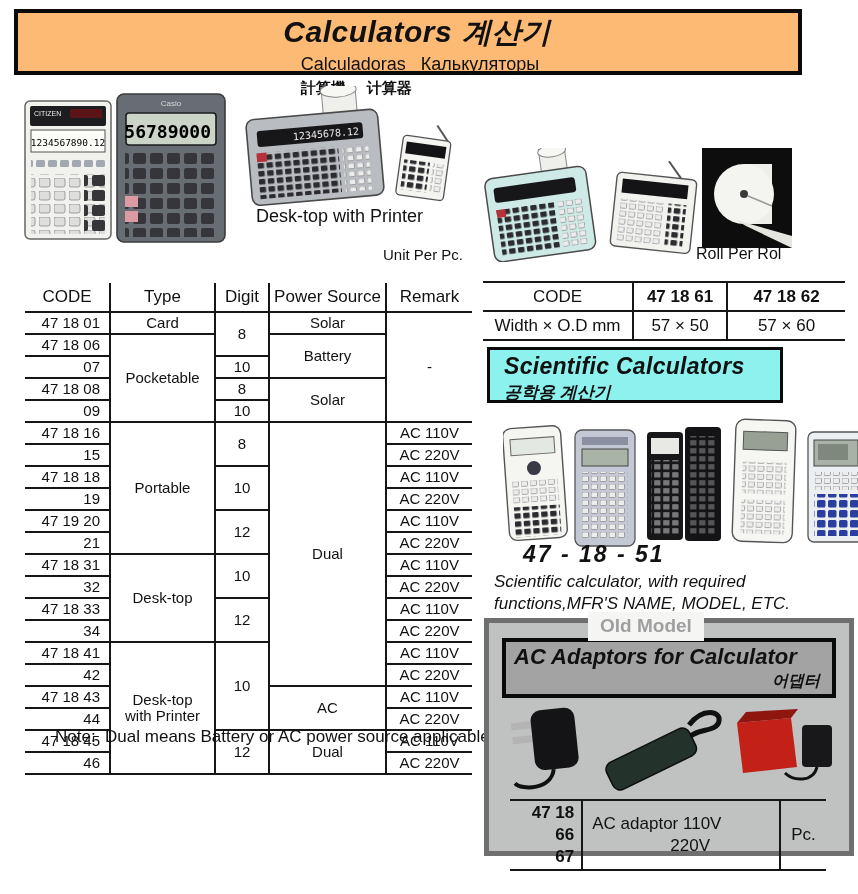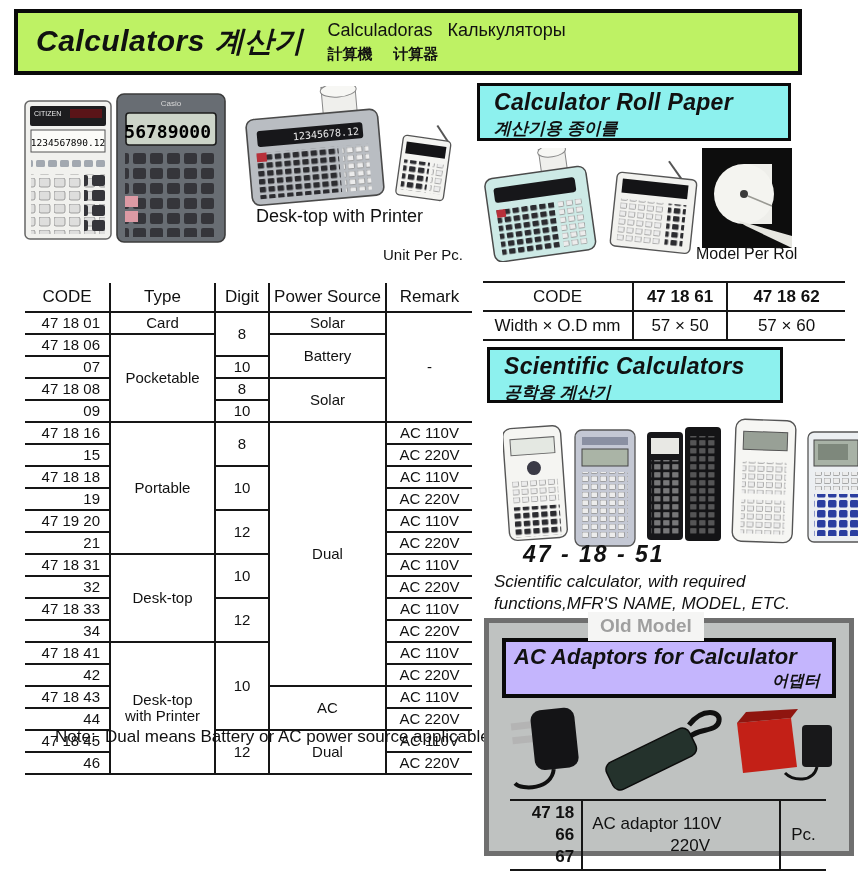--- a/index.html
+++ b/index.html
@@ -2,22 +2,22 @@
 <html><head>
 <meta charset="utf-8">
 <style>
   html,body{margin:0;padding:0;background:#ffffff;}
   #canvas{position:relative;width:858px;height:894px;background:#ffffff;overflow:hidden;
           font-family:"Liberation Sans",sans-serif;color:#111;}
   .abs{position:absolute;}
   .pre{white-space:pre;}
 
   
-  .banner{left:14px;top:9px;width:780px;height:58px;background:#bef264;border:4px solid #0a0a0a;
-          display:flex;align-items:center;}
+  .banner{left:14px;top:9px;width:780px;height:58px;background:#fdba74;border:4px solid #0a0a0a;
+          display:flex;align-items:center;flex-direction:column;}
   .banner-title{font-size:30px;font-weight:bold;font-style:italic;margin-left:18px;letter-spacing:.5px;}
   .banner-title .ko{font-weight:bold;font-style:italic;font-size:29px;margin-left:10px;}
   .banner-sub{margin-left:24px;line-height:23px;}
   .banner-sub .l1{font-size:18px;}
   .banner-sub .l2{font-size:15px;font-weight:bold;}
 
   
   .secbox{background:#8df1ee;border:3px solid #0a0a0a;padding:3px 10px 4px 14px;}
   .secbox .en{font-size:23px;font-weight:bold;font-style:italic;letter-spacing:.3px;}
   .secbox .ko{font-size:17px;font-style:italic;font-weight:bold;margin-top:1px;}
@@ -45,21 +45,21 @@
   .rolltable td:first-child{border-left:none;}
   .rolltable td:last-child{border-right:none;}
   .rolltable .b{font-weight:bold;}
 
   
   .sci-code{left:523px;top:541px;font-size:23px;font-weight:bold;font-style:italic;letter-spacing:2px;}
   .sci-desc{left:494px;top:571px;font-size:17px;font-style:italic;line-height:22px;}
 
   
   .acpanel{left:484px;top:618px;width:360px;height:228px;background:#bfc2c1;border:5px solid #6f6f6f;}
-  .acheader{position:absolute;left:13px;top:15px;width:306px;height:50px;background:#c4b5fd;
+  .acheader{position:absolute;left:13px;top:15px;width:306px;height:50px;background:#a3a3a3;
             border:4px solid #0a0a0a;padding:2px 12px 0 8px;}
   .acheader .en{font-size:22px;font-weight:bold;font-style:italic;white-space:nowrap;}
   .acheader .ko{font-size:16px;font-style:italic;font-weight:bold;text-align:right;margin-top:1px;}
   .badge{left:588px;top:612px;background:#f5f5f4;color:#9f9f9f;font-weight:bold;font-size:19px;
          padding:3px 12px 4px 12px;z-index:5;}
   .actable{position:absolute;left:21px;top:176px;width:316px;}
   .actable td{border-top:2px solid #161616;border-bottom:2px solid #161616;border-left:2px solid #161616;
               font-size:17px;height:46px;vertical-align:middle;}
   .actable td:first-child{border-left:none;}
   .ac-code{width:66px;text-align:right;font-weight:bold;padding-right:7px;line-height:22px;}
@@ -273,24 +273,20 @@
           <td class="k-r">AC 110V</td>
         </tr>
         <tr>
           <td class="k-c">46</td>
           <td class="k-r">AC 220V</td>
         </tr>
       </tbody>
   </table>
   <div class="abs note pre">Note:  Dual means Battery or AC power source applicable.</div>
 
-  <div class="abs secbox" style="left:477px;top:83px;width:284px;height:45px">
-    <div class="en">Calculator Roll Paper</div>
-    <div class="ko">계산기용 종이를</div>
-  </div>
 
   <svg class="abs" style="left:476px;top:148px" width="128" height="114">
     <g transform="rotate(-8,64,57)">
       <rect x="70" y="2" width="26" height="28" fill="#efefec" stroke="#888"></rect>
       <ellipse cx="83" cy="5" rx="14" ry="6" fill="#f7f7f4" stroke="#888"></ellipse>
       <rect x="12" y="24" width="102" height="84" rx="8" fill="#cdeae6" stroke="#4a4a4a" stroke-width="1.5"></rect>
       <rect x="20" y="34" width="82" height="15" rx="3" fill="#17171a"></rect>
       <rect x="20" y="56" width="58" height="46" fill="url(#pk-tinydark)"></rect>
       <rect x="82" y="56" width="24" height="46" fill="url(#pk-tinylight)"></rect>
       <rect x="20" y="56" width="9" height="8" fill="#b8303a"></rect>
@@ -309,21 +305,21 @@
 
   <svg class="abs" style="left:702px;top:148px" width="90" height="100">
     <rect width="90" height="100" fill="#0d0d0d"></rect>
     <rect x="42" y="16" width="28" height="60" fill="#eeeeea"></rect>
     <circle cx="42" cy="46" r="30" fill="#f4f4f0"></circle>
     <circle cx="42" cy="46" r="4" fill="#3a3a3a"></circle>
     <line x1="46" y1="48" x2="70" y2="58" stroke="#9a9a94" stroke-width="1.5"></line>
     <path d="M34 72 L90 88 L90 100 L44 78 Z" fill="#e6e6e0"></path>
   </svg>
 
-  <div class="abs cap-sm" style="left:696px;top:245px;font-size:16px">Model Per Rol</div>
+  <div class="abs cap-sm" style="left:696px;top:245px;font-size:16px">Roll Per Rol</div>
 
   <table class="abs rolltable">
     <colgroup>
         <col style="width:150px">
         <col style="width:94px">
         <col style="width:118px">
       </colgroup>
     <tbody>
         <tr>
       <td>CODE</td>

